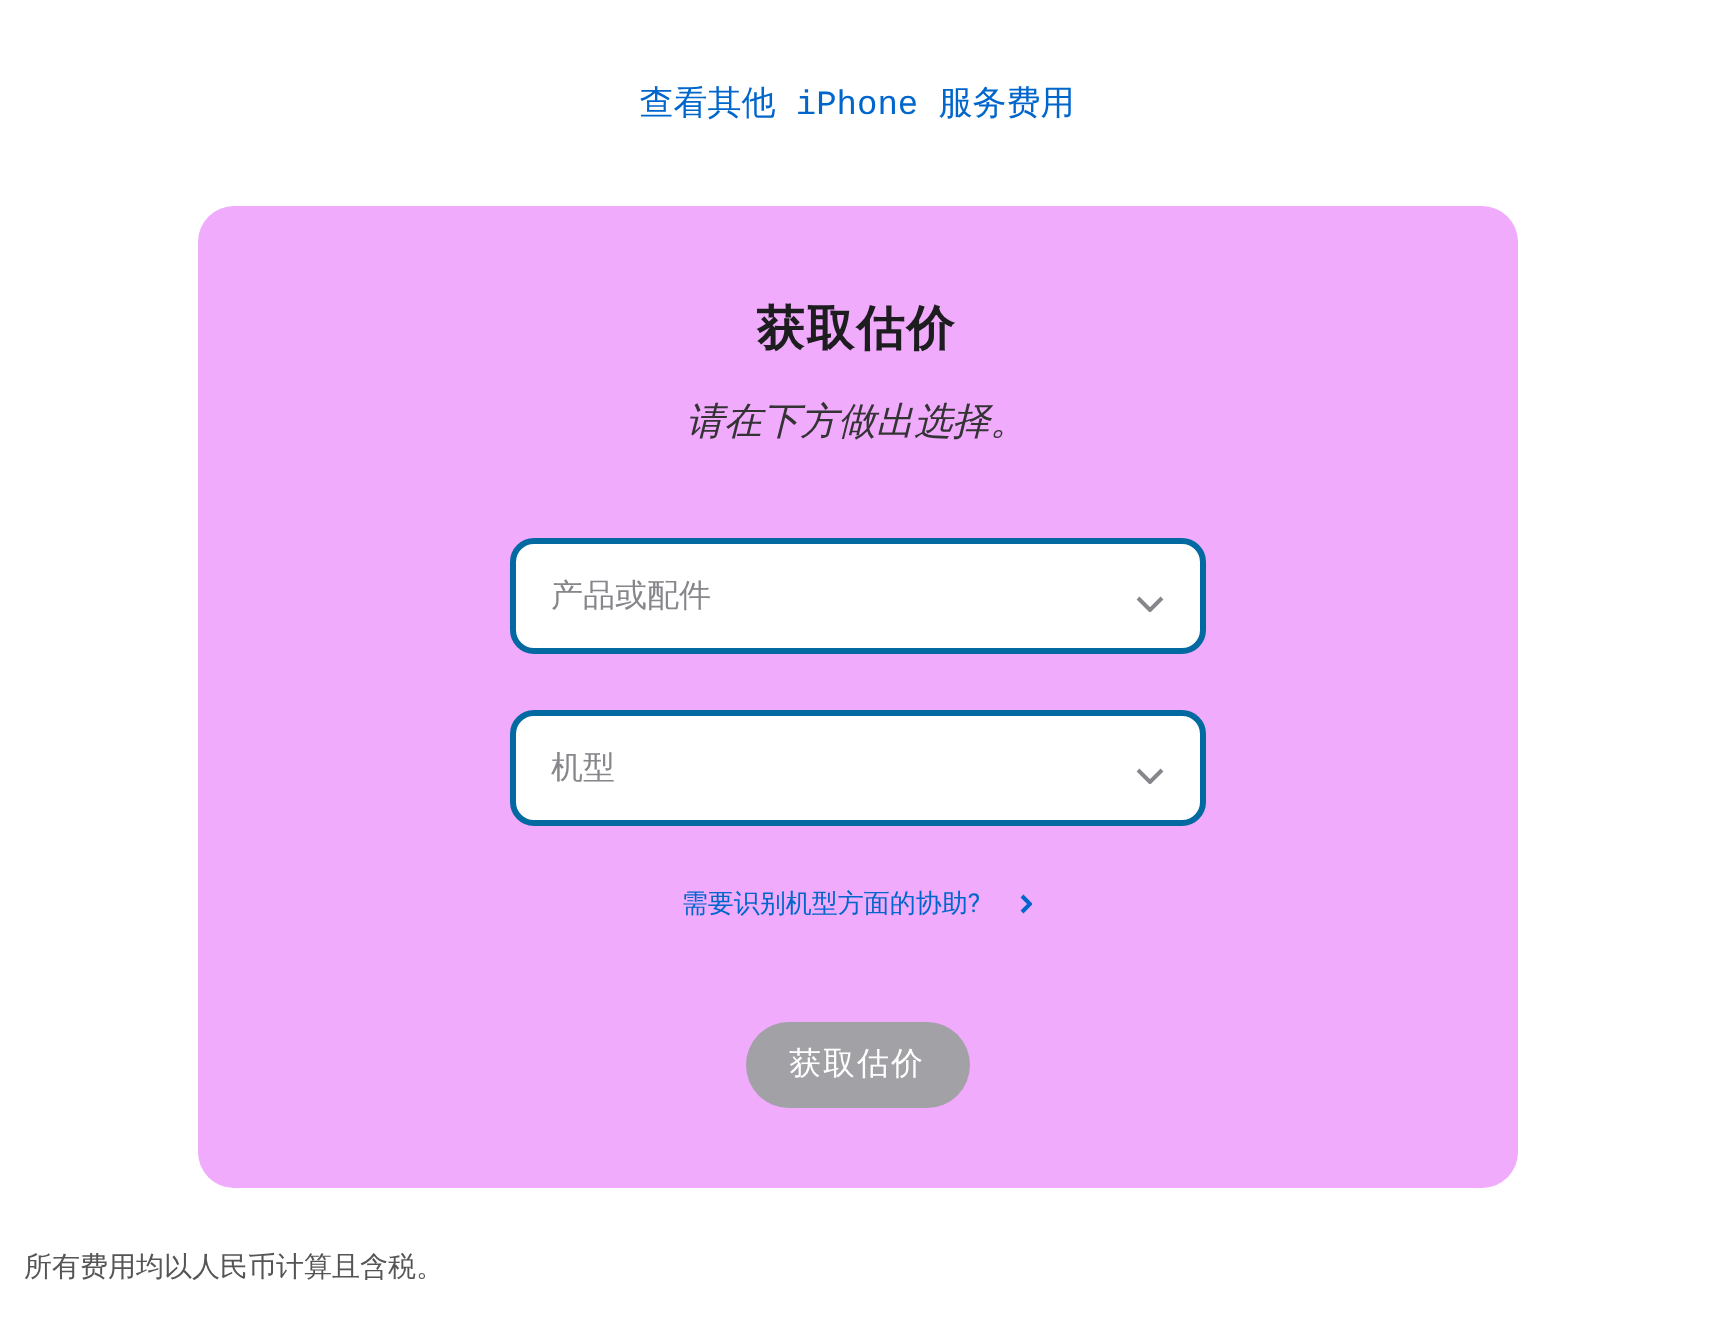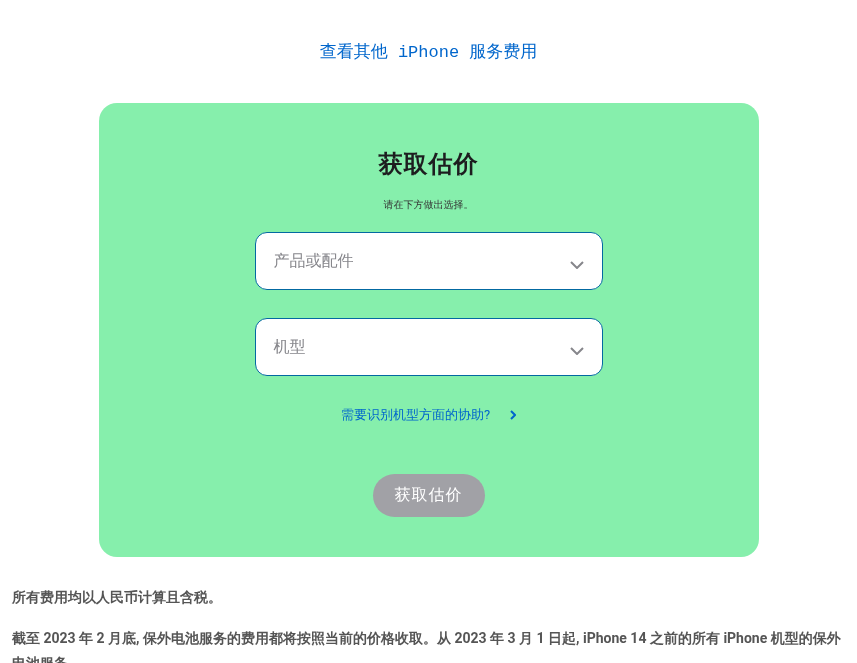--- a/index.html
+++ b/index.html
@@ -22,43 +22,44 @@
       text-align: center;
       color: #0066cc;
       font-size: 17px;
       cursor: pointer;
       margin-bottom: 40px;
       font-family: Liberation Mono, monospace;
     }
     .card {
       width: 660px;
       margin: 0 auto;
-      background: #86efac;
+      background: #f0abfc;
       border-radius: 18px;
       padding: 45px 40px 40px;
       text-align: center;
     }
     .card-title {
       font-size: 24px;
       font-weight: 600;
       color: #1d1d1f;
       letter-spacing: 1px;
       margin-bottom: 18px;
     }
     .card-subtitle {
-      font-size: 10px;
+      font-size: 19px;
       color: #333;
-      margin-bottom: 20px;
+      margin-bottom: 45px;
+      font-style: italic;
     }
     .select-box {
       width: 348px;
       height: 58px;
       margin: 0 auto 28px;
       background: #fff;
-      border: 1px solid #0369a1;
+      border: 3px solid #0369a1;
       border-radius: 12px;
       display: flex;
       align-items: center;
       justify-content: space-between;
       padding: 0 18px;
       cursor: pointer;
     }
     .select-placeholder {
       color: #86868b;
       font-size: 16px;
@@ -98,21 +99,20 @@
       letter-spacing: 1px;
     }
     .footer-text {
       margin: 28px 12px 0;
       font-size: 14px;
       color: #555;
       line-height: 1.8;
     }
     .footer-text p {
       margin-bottom: 16px;
-      font-weight: bold;
     }
   </style>
 </head>
 <body>
 
 <div class="container">
   <div class="top-link">查看其他 iPhone 服务费用</div>
 
   <div class="card">
     <h2 class="card-title">获取估价</h2>

